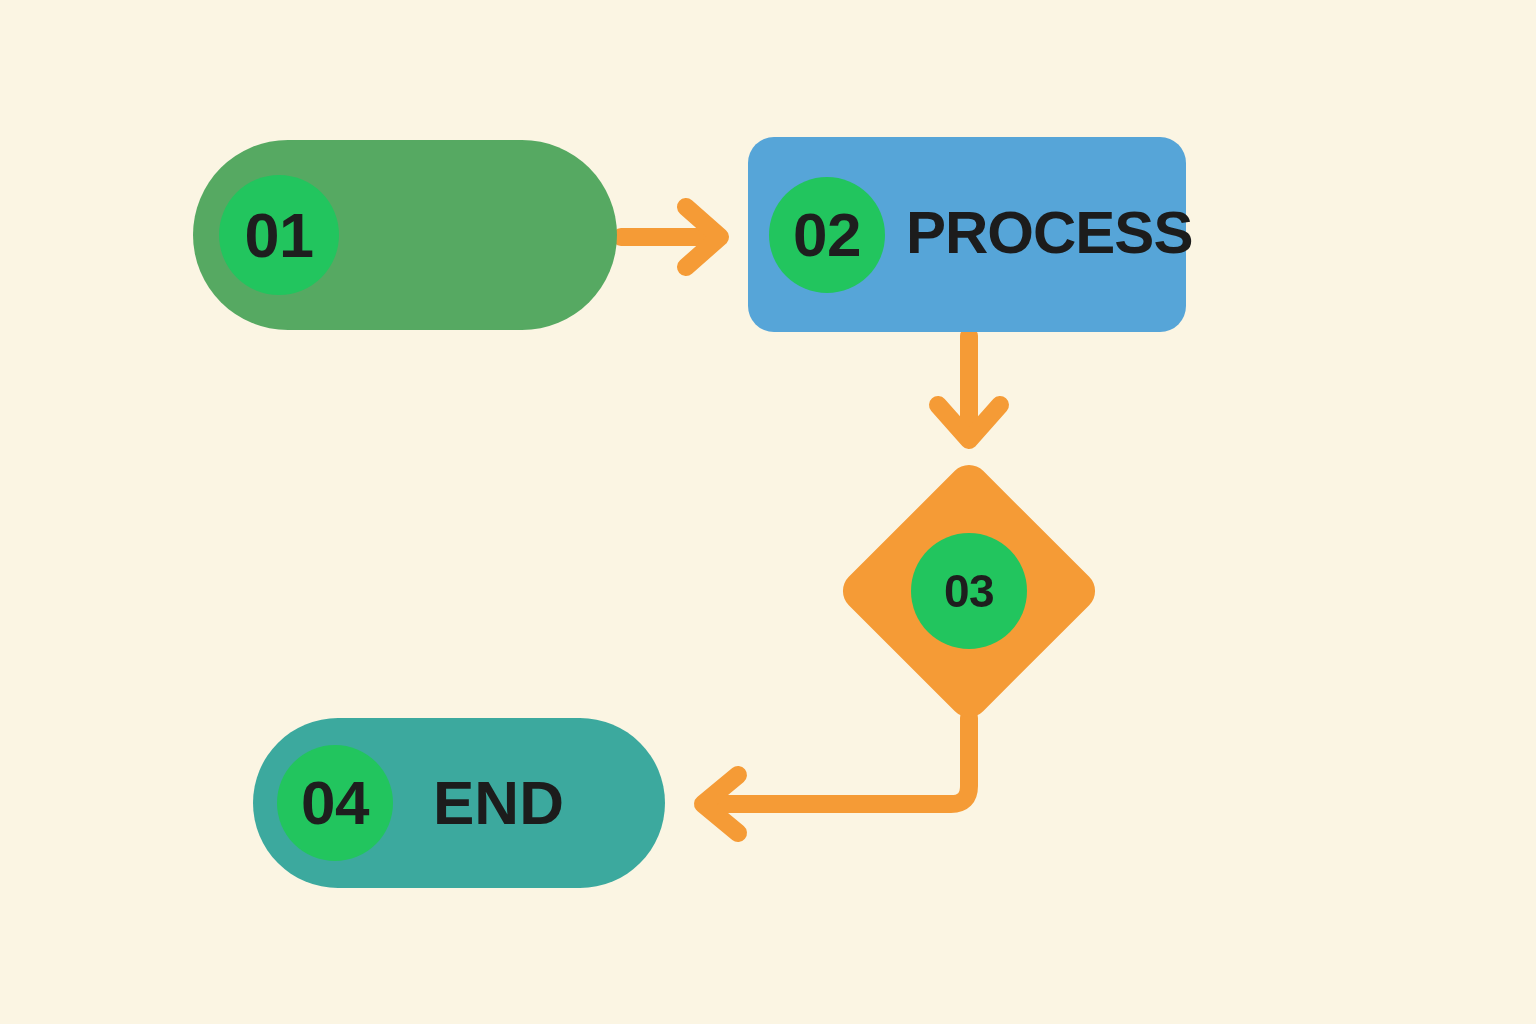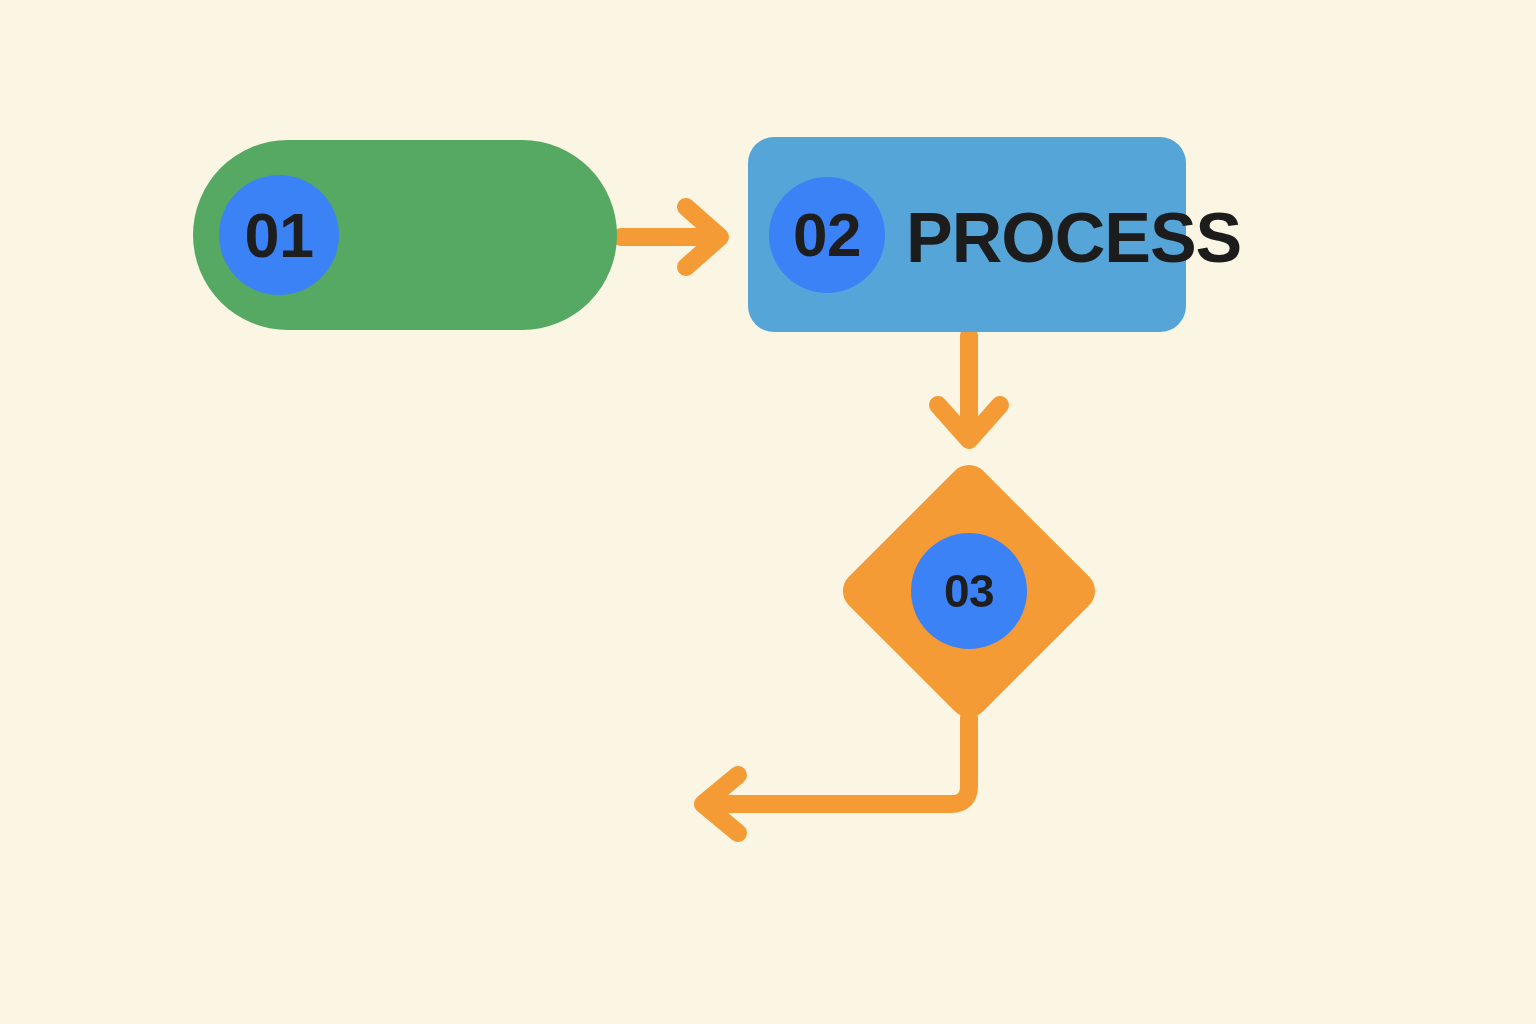--- a/index.html
+++ b/index.html
@@ -35,21 +35,21 @@
   .node-pill {
     border-radius: 999px;
   }
   .node-rect {
     border-radius: 26px;
     padding-left: 48px;
   }
   .badge {
     position: absolute;
     border-radius: 50%;
-    background: #3b82f6;
+    background: #22c55e;
     display: flex;
     align-items: center;
     justify-content: center;
     color: #1E1E1E;
     font-weight: 700;
     letter-spacing: -0.5px;
     line-height: 1;
     text-align: right;
   }
   .node-label {
@@ -93,21 +93,21 @@
   #node-process .badge {
     left: 21px;
     top: 40px;
     width: 116px;
     height: 116px;
     font-size: 62px;
   }
   #node-process .node-label {
     left: 158px;
     top: 66px;
-    font-size: 70px;
+    font-size: 60px;
     letter-spacing: -1px;
   }
 
   
   #node-decision {
     left: 836px;
     top: 458px;
     width: 266px;
     height: 266px;
   }
@@ -176,14 +176,18 @@
   <div class="node node-rect" id="node-process">
     <span class="badge">02</span>
     <span class="node-label">PROCESS</span>
   </div>
 
   <div class="node" id="node-decision">
     <span class="diamond-shape"></span>
     <span class="badge">03</span>
   </div>
 
+  <div class="node node-pill" id="node-end">
+    <span class="badge">04</span>
+    <span class="node-label">END</span>
+  </div>
 
 </div>
 
 </body></html>

